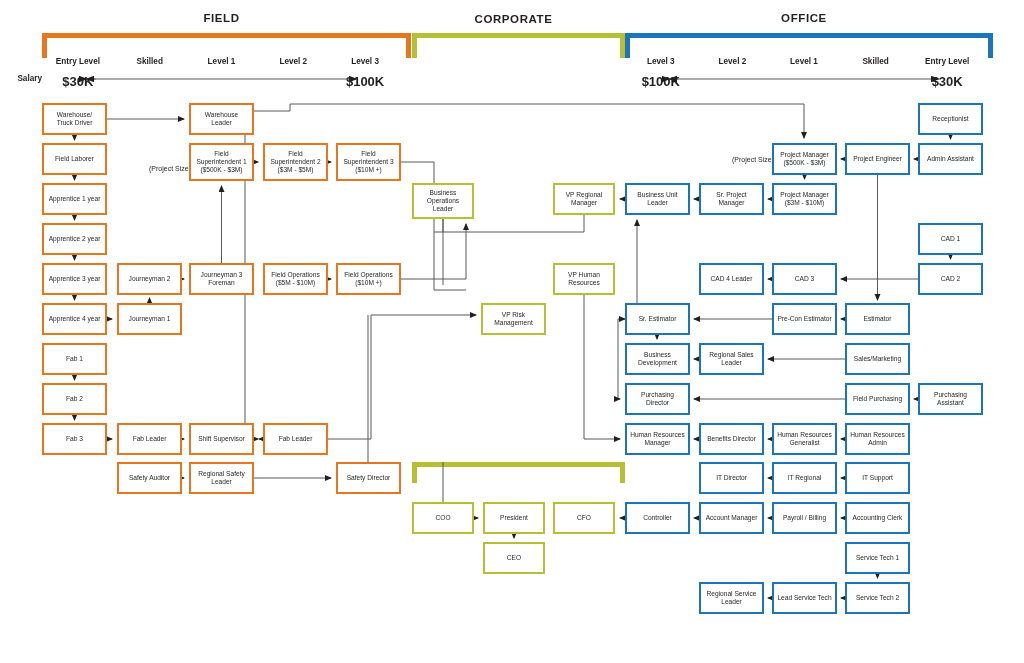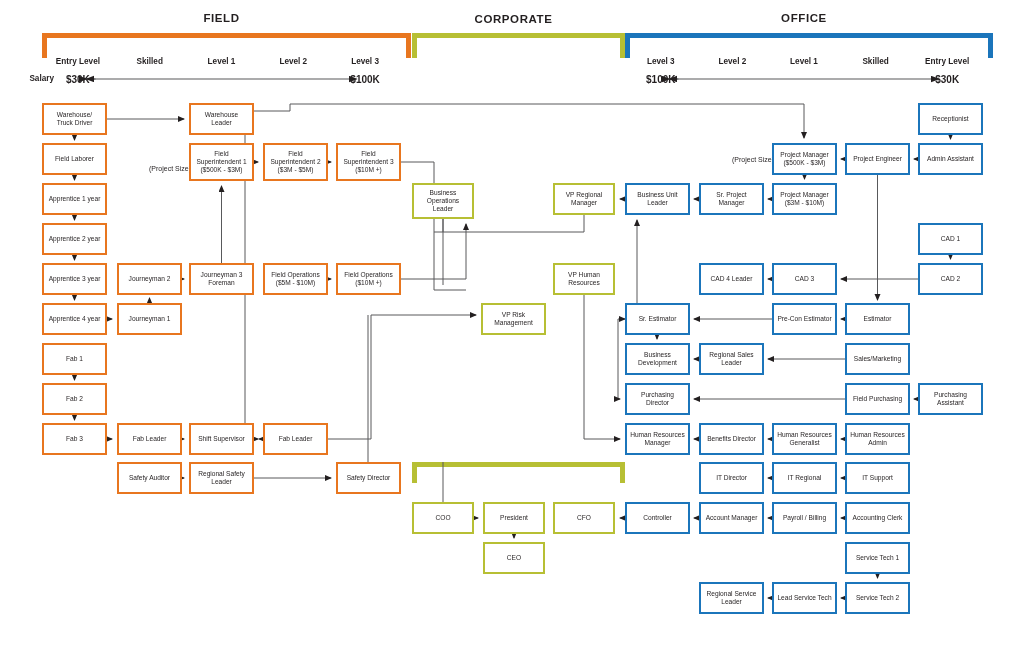--- a/index.html
+++ b/index.html
@@ -4,21 +4,21 @@
 <title>Career Path Diagram</title>
 <style>
   html,body{margin:0;padding:0;background:#ffffff;}
   body{width:1024px;height:663px;font-family:"Liberation Sans",sans-serif;color:#231f20;}
   #stage{position:relative;width:1024px;height:663px;overflow:hidden;background:#fff;}
   svg.wires{position:absolute;left:0;top:0;width:1024px;height:663px;pointer-events:none;}
 
   .dept-title{position:absolute;font-weight:bold;font-size:11.5px;letter-spacing:.6px;text-align:center;color:#231f20;}
   .bracket{position:absolute;}
   .axis-level{position:absolute;font-weight:bold;font-size:8.2px;text-align:center;color:#231f20;}
-  .axis-val{position:absolute;font-weight:bold;font-size:10px;text-align:center;color:#231f20;}
+  .axis-val{position:absolute;font-weight:bold;font-size:13px;text-align:center;color:#231f20;}
   .axis-tag{position:absolute;font-weight:bold;font-size:8.2px;text-align:right;color:#231f20;}
   .note{position:absolute;font-size:7px;text-align:center;color:#231f20;}
 
   .node{position:absolute;box-sizing:border-box;display:flex;align-items:center;justify-content:center;
         text-align:center;background:#fff;font-size:6.6px;line-height:1.25;padding:1px 2px;color:#231f20;}
   .node.orange{border:2.5px solid #E8761F;}
   .node.green{border:2.5px solid #B7BF34;}
   .node.blue{border:2.8px solid #1B75BB;}
   .node span{display:block;}
 </style>
@@ -30,21 +30,21 @@
   <div id="headers">
       <div class="dept-title" style="left: 42px; top: 12px; width: 359px;">FIELD</div>
       <div class="bracket" style="left: 42px; top: 33px; width: 359px; height: 20px; border-top: 5px solid rgb(232, 118, 31); border-left: 5px solid rgb(232, 118, 31); border-right: 5px solid rgb(232, 118, 31);"></div>
       <div class="axis-level" style="left: 42px; top: 57px; width: 71.8px;">Entry Level</div>
       <div class="axis-level" style="left: 113.8px; top: 57px; width: 71.8px;">Skilled</div>
       <div class="axis-level" style="left: 185.6px; top: 57px; width: 71.8px;">Level 1</div>
       <div class="axis-level" style="left: 257.4px; top: 57px; width: 71.8px;">Level 2</div>
       <div class="axis-level" style="left: 329.2px; top: 57px; width: 71.8px;">Level 3</div>
       <div class="axis-val" style="left: 42px; top: 74px; width: 71.8px;">$30K</div>
       <div class="axis-val" style="left: 329.2px; top: 74px; width: 71.8px;">$100K</div>
-      <div class="axis-tag" style="left: 16px; top: 74px; width: 38px;">Salary</div>
+      <div class="axis-tag" style="left: 4px; top: 74px; width: 38px;">Salary</div>
       <svg class="wires" viewBox="0 0 1024 663">
         <defs>
           <marker id="a1field" markerWidth="8" markerHeight="8" refX="7" refY="3" orient="auto">
             <path d="M0,0 L8,3 L0,6 z" fill="#231f20"></path>
           </marker>
           <marker id="a2field" markerWidth="8" markerHeight="8" refX="7" refY="3" orient="auto">
             <path d="M0,0 L8,3 L0,6 z" fill="#231f20"></path>
           </marker>
         </defs>
         <path d="M86.51599999999999,79 L356.484,79" stroke="#58595b" stroke-width="1.1" fill="none" marker-start="url(#a1field)" marker-end="url(#a2field)" style="marker-start:url(#a1field)"></path>

